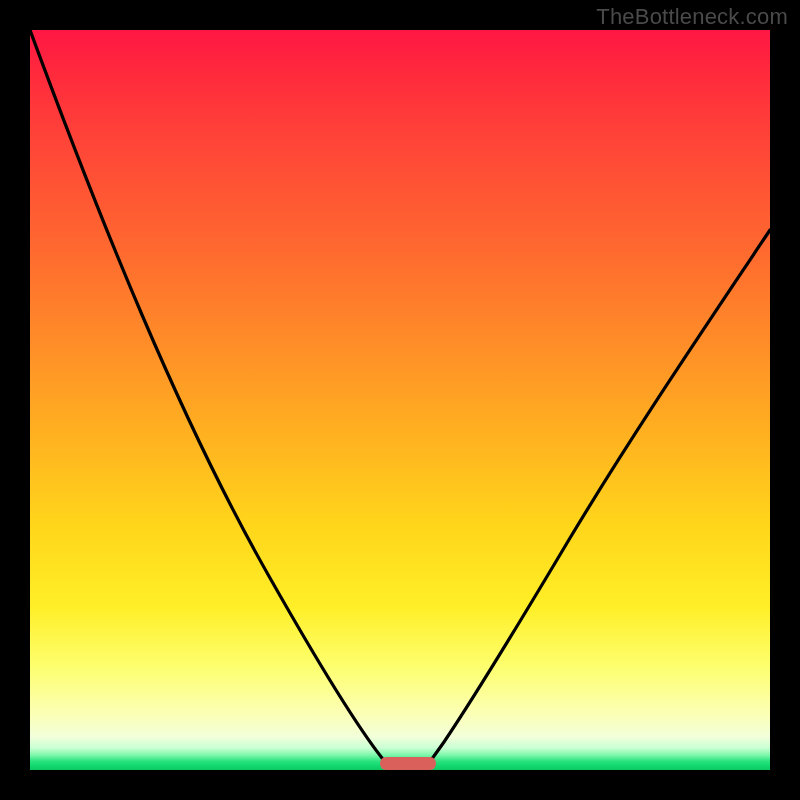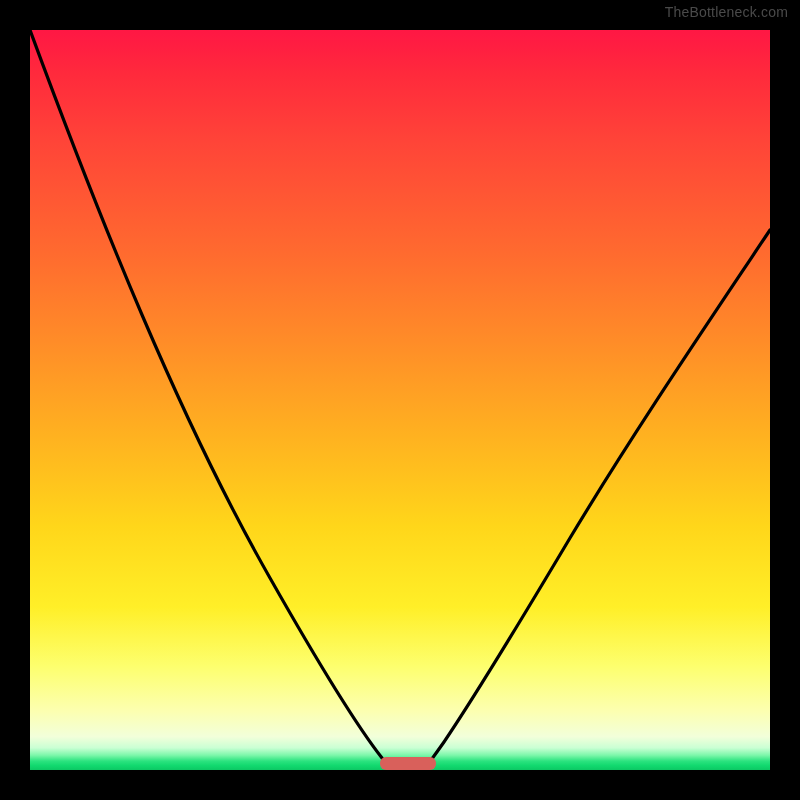--- a/index.html
+++ b/index.html
@@ -41,21 +41,21 @@
       #2be37f 98.8%,
       #12d96f 99.4%,
       #0cc864 100%
     );
   }
   .watermark {
     position: absolute;
     top: 4px;
     right: 12px;
     color: #4a4a4a;
-    font-size: 14px;
+    font-size: 22px;
     letter-spacing: 0.2px;
     user-select: none;
   }
   svg.curves {
     position: absolute;
     inset: 0;
     width: 100%;
     height: 100%;
   }
   .bar {

